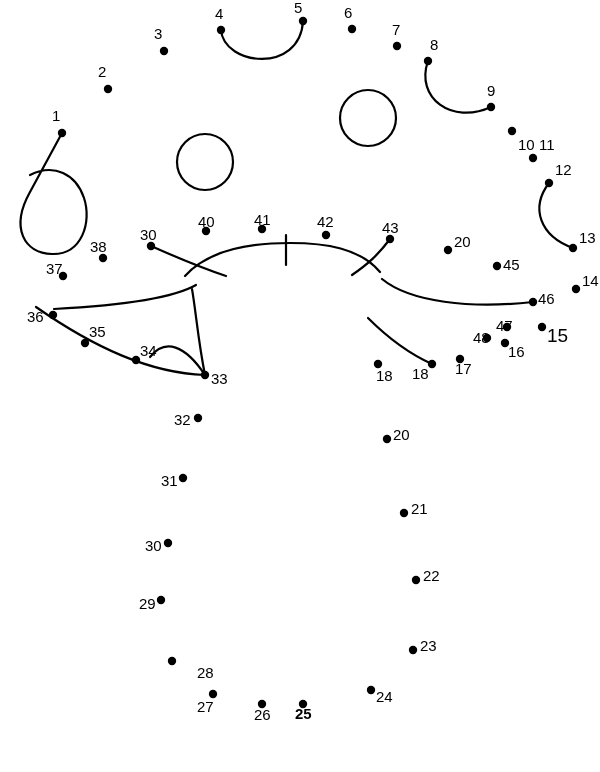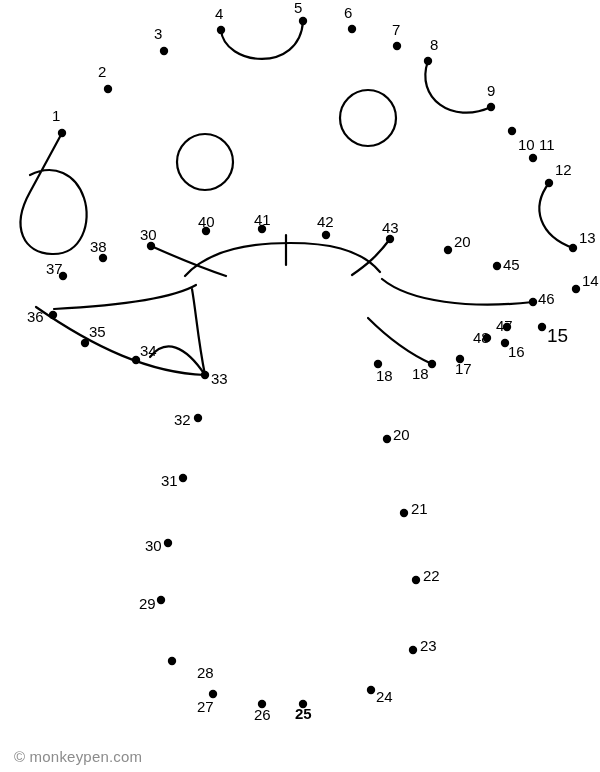--- a/index.html
+++ b/index.html
@@ -168,15 +168,14 @@
       <div class="dot-label" style="left: 254px; top: 212px; font-size: 15px;">41</div>
       <div class="dot-label" style="left: 317px; top: 214px; font-size: 15px;">42</div>
       <div class="dot-label" style="left: 382px; top: 220px; font-size: 15px;">43</div>
       <div class="dot-label" style="left: 454px; top: 234px; font-size: 15px;">20</div>
       <div class="dot-label" style="left: 503px; top: 257px; font-size: 15px;">45</div>
       <div class="dot-label" style="left: 538px; top: 291px; font-size: 15px;">46</div>
       <div class="dot-label" style="left: 496px; top: 318px; font-size: 15px;">47</div>
       <div class="dot-label" style="left: 473px; top: 330px; font-size: 15px;">48</div>
     </div>
 
-  <div id="watermark">© monkeypen.com</div>
 
 </div>
 
 </body></html>

